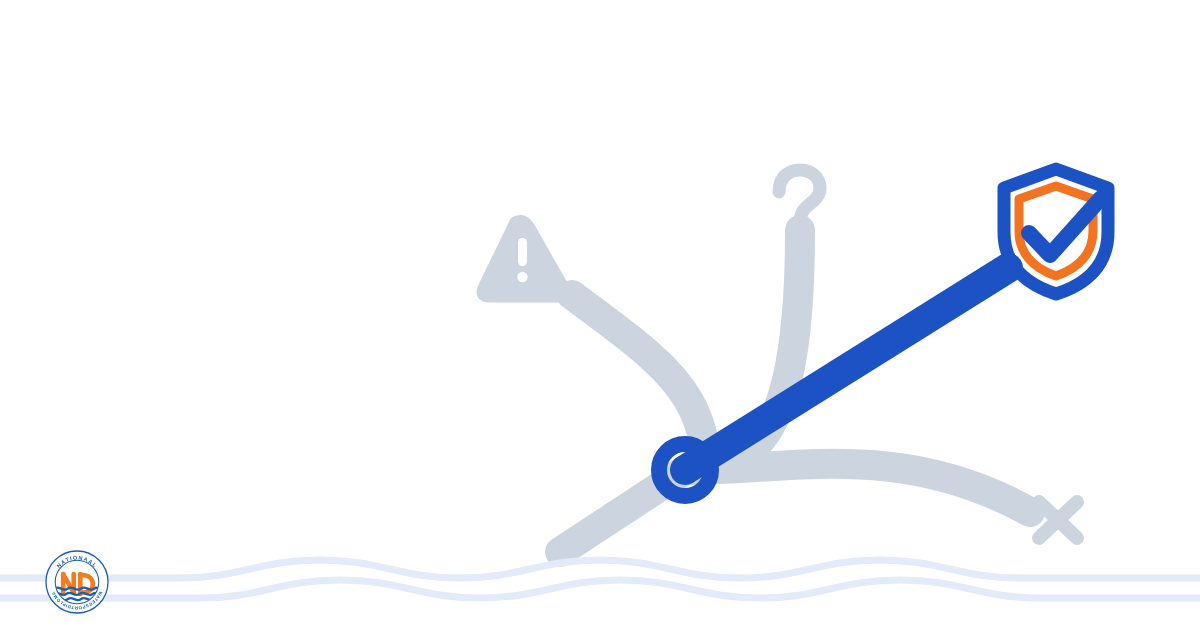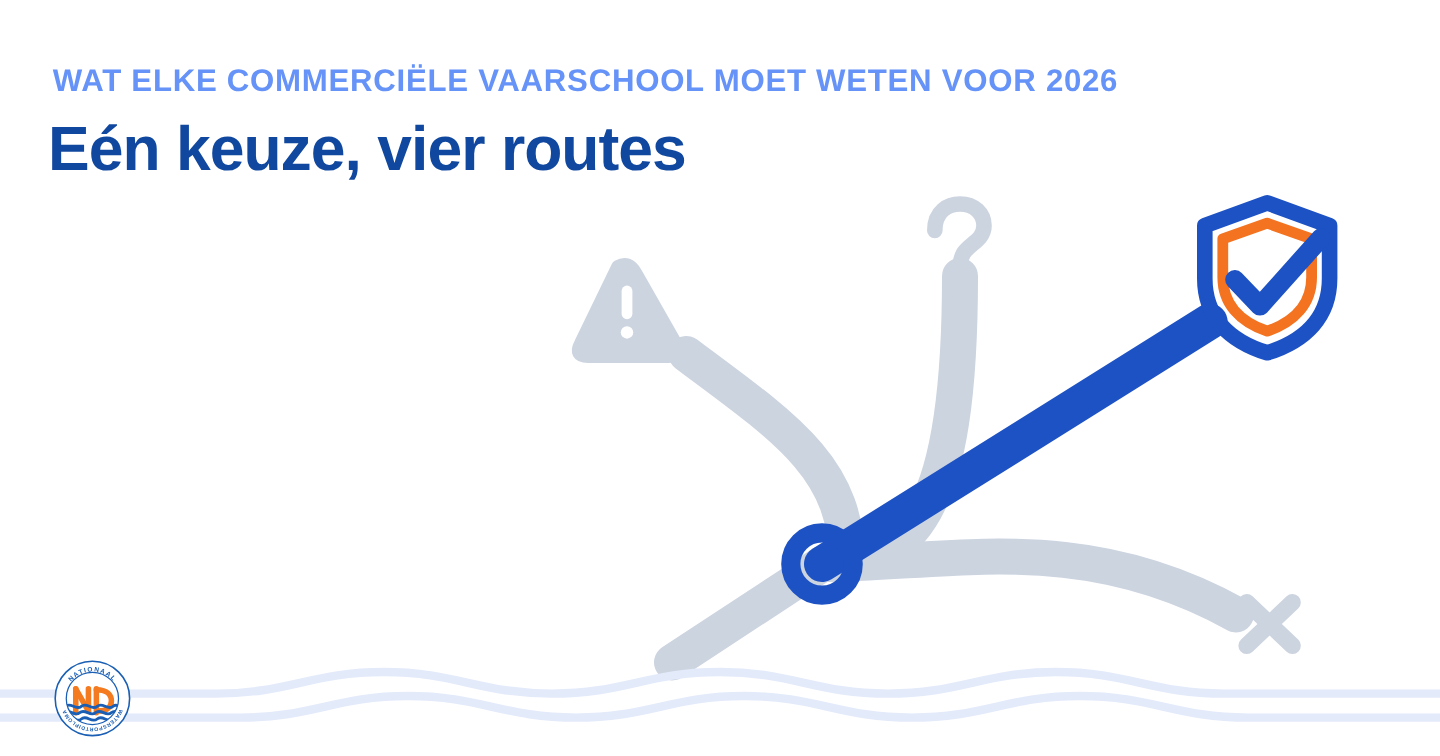--- a/index.html
+++ b/index.html
@@ -158,16 +158,14 @@
     </g>
 
     <text font-size="8.2" font-weight="bold" fill="#1a5fb4" font-family="'Liberation Sans', sans-serif" letter-spacing="1.6">
       <textPath href="#arcTop" startOffset="50%" text-anchor="middle">NATIONAAL</textPath>
     </text>
     <text font-size="6.6" font-weight="bold" fill="#1a5fb4" font-family="'Liberation Sans', sans-serif" letter-spacing="0.7">
       <textPath href="#arcBottom" startOffset="50%" text-anchor="middle">WATERSPORTDIPLOMA</textPath>
     </text>
   </svg>
 
-  <div class="eyebrow">WAT ELKE COMMERCIËLE VAARSCHOOL MOET WETEN VOOR 2026</div>
-  <div class="headline">Eén keuze, vier routes</div>
 
 </div>
 
 </body></html>

